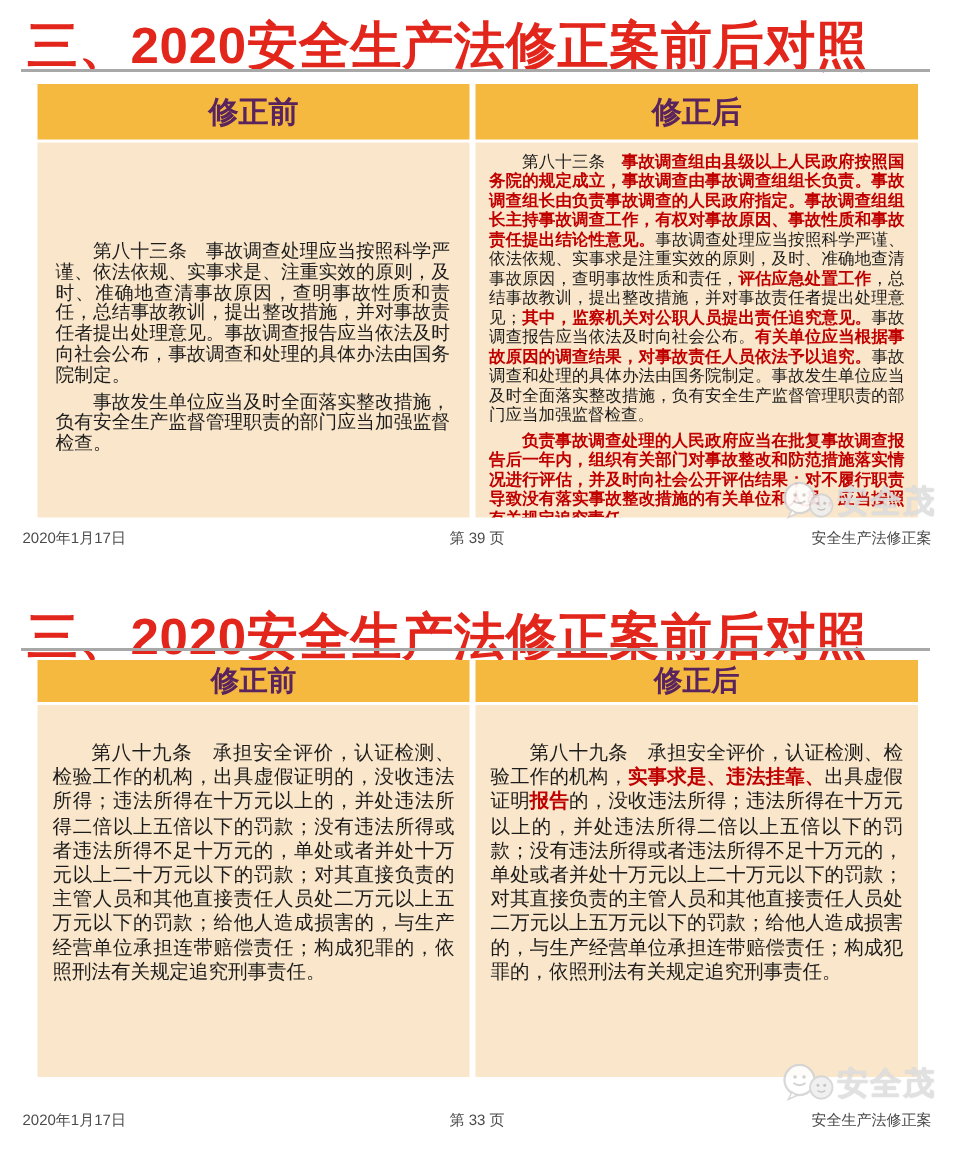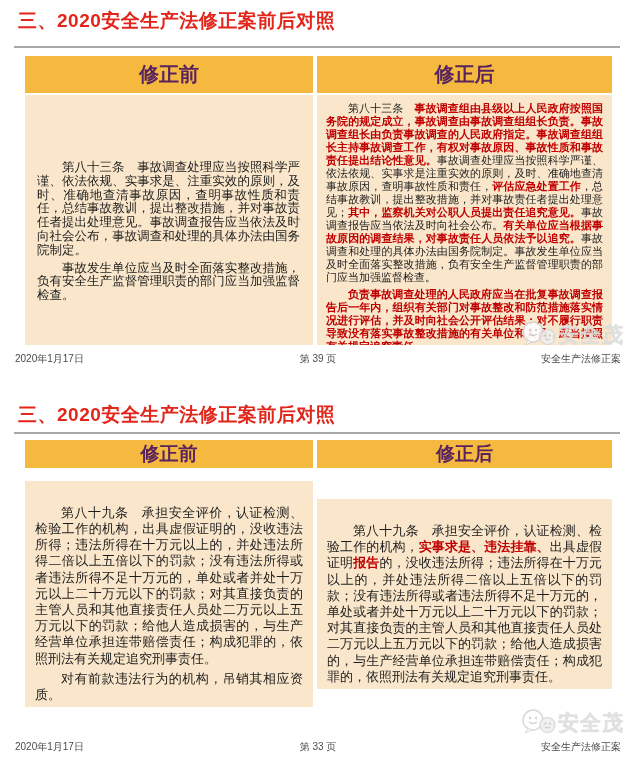--- a/index.html
+++ b/index.html
@@ -6,21 +6,21 @@
   .page{
     position:relative;width:636px;height:769px;overflow:hidden;background:#ffffff;
     font-family:"Liberation Sans","DejaVu Sans",sans-serif;
   }
   .slide{position:absolute;left:0;width:636px;}
   #s1{top:0;height:398px;}
   #s2{top:398px;height:371px;}
 
   .title{
     position:absolute;left:18px;margin:0;
-    font-size:19px;font-weight:bold;color:var(--title-red);
+    font-size:34px;font-weight:bold;color:var(--title-red);
     letter-spacing:0.5px;white-space:nowrap;
   }
   #s1 .title{top:8px;}
   #s2 .title{top:4px;}
 
   .rule{position:absolute;left:14px;right:16px;height:2px;background:var(--rule-gray);}
   #s1 .rule{top:46px;}
   #s2 .rule{top:34px;}
 
   .cmp-table{position:absolute;left:25px;width:587px;}
@@ -32,21 +32,21 @@
     background:var(--band-gold);color:var(--band-ink);font-weight:bold;
     display:flex;align-items:center;justify-content:center;
   }
   #s1 .hdr{height:37px;font-size:20px;}
   #s2 .hdr{height:28px;font-size:19px;}
   .col-l{width:288px;flex:none;}
   .col-r{flex:1;}
 
   .body-row{display:flex;gap:4px;margin-top:2px;}
   #s1 .body-row{height:250px;}
-  #s2 .body-row{height:248px;align-items:center;}
+  #s2 .body-row{height:248px;}
   .cell{background:var(--box-cream);box-sizing:border-box;overflow:hidden;color:var(--body-ink);}
   #s1 .cell-before{padding:62px 9px 0 8px;font-size:12.5px;line-height:13.8px;}
   #s1 .cell-after {padding:3px 5px 0 5px;  font-size:11px;  line-height:13px;}
   #s2 .cell-before{padding:20px 6px 0 6px; font-size:13px;  line-height:16.2px;}
   #s2 .cell-after {padding:20px 6px 0 6px; font-size:13px;  line-height:16.2px;}
   .para{margin:4px;text-indent:2em;text-align:justify;}
   .hl{color:var(--hl-red);font-weight:bold;}
 
   .footer{position:absolute;left:15px;right:15px;height:14px;font-size:10px;color:var(--footer-ink);}
   #s1 .footer{top:352px;}
@@ -116,21 +116,20 @@
     <div class="rule"></div>
 
     <div class="cmp-table">
       <div class="hdr-row">
         <div class="hdr col-l">修正前</div>
         <div class="hdr col-r">修正后</div>
       </div>
       <div class="body-row">
         <div class="cell cell-before col-l">
           <p class="para">第八十九条　承担安全评价，认证检测、检验工作的机构，出具虚假证明的，没收违法所得；违法所得在十万元以上的，并处违法所得二倍以上五倍以下的罚款；没有违法所得或者违法所得不足十万元的，单处或者并处十万元以上二十万元以下的罚款；对其直接负责的主管人员和其他直接责任人员处二万元以上五万元以下的罚款；给他人造成损害的，与生产经营单位承担连带赔偿责任；构成犯罪的，依照刑法有关规定追究刑事责任。</p>
-          <p class="para">对有前款违法行为的机构，吊销其相应资质。</p>
         </div>
         <div class="cell cell-after col-r">
           <p class="para"><span>第八十九条　承担安全评价，认证检测、检验工作的机构，</span><span class="hl">实事求是、违法挂靠、</span><span>出具虚假证明</span><span class="hl">报告</span><span>的，没收违法所得；违法所得在十万元以上的，并处违法所得二倍以上五倍以下的罚款；没有违法所得或者违法所得不足十万元的，单处或者并处十万元以上二十万元以下的罚款；对其直接负责的主管人员和其他直接责任人员处二万元以上五万元以下的罚款；给他人造成损害的，与生产经营单位承担连带赔偿责任；构成犯罪的，依照刑法有关规定追究刑事责任。</span></p>
         </div>
       </div>
     </div>
 
     <div class="logo">
       <svg width="36" height="28" viewBox="0 0 36 28">
         <circle cx="13" cy="12" r="10" fill="#ffffff" stroke="#d4d4d4" stroke-width="1.5"></circle>

